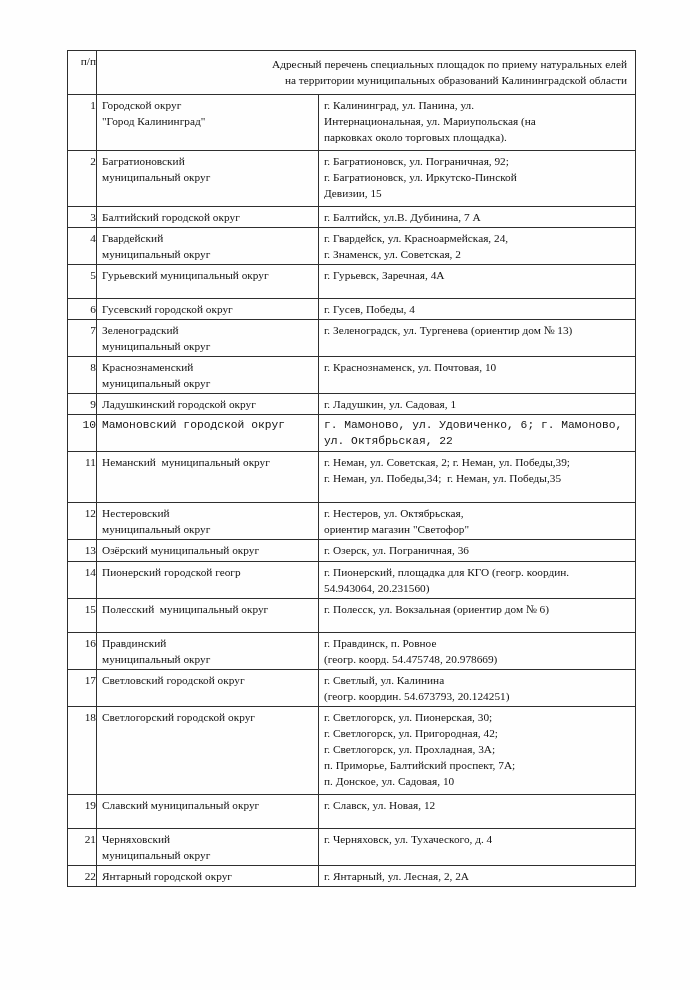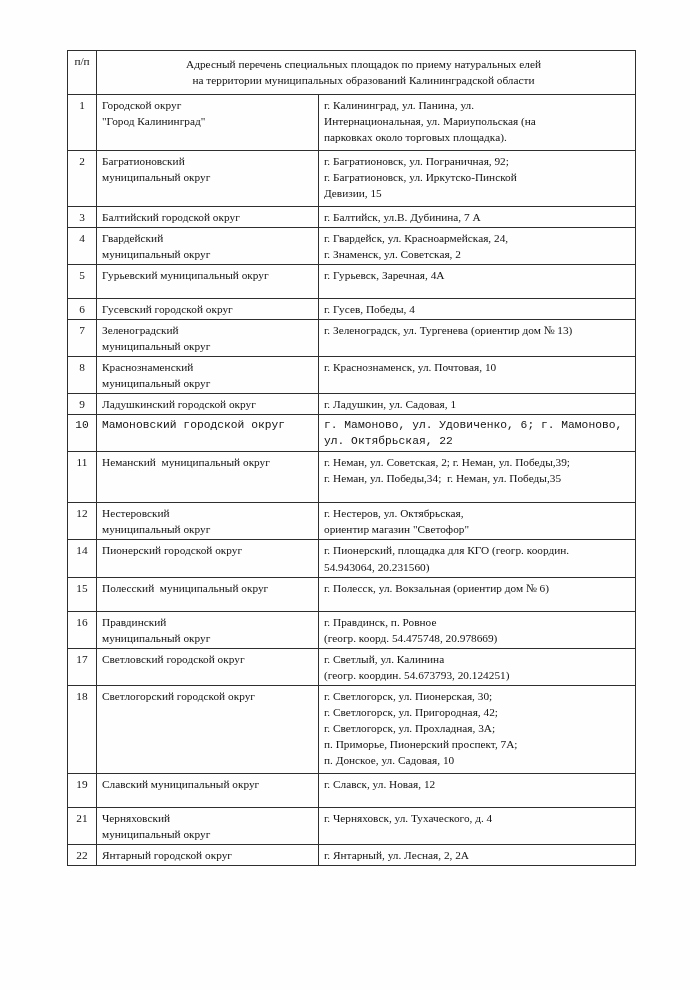--- a/index.html
+++ b/index.html
@@ -40,27 +40,27 @@
     padding: 2px 4px 2px 5px;
     background: transparent;
   }
 
   
   col.c-num   { width: 29px; }
   col.c-name  { width: 222px; }
   col.c-addr  { width: 317px; }
 
   td.num {
-    text-align: center;
+    text-align: right;
     padding-left: 0;
     padding-right: 0;
   }
 
   td.header-cell {
-    text-align: center;
+    text-align: right;
     padding: 5px 8px 6px 3px;
   }
   td.header-cell .hl {
     display: block;
   }
 
   td.name .line,
   td.addr .line {
     display: block;
     white-space: pre-wrap;
@@ -202,24 +202,33 @@
           <td class="num">12</td>
           <td class="name">
             <span class="line">Нестеровский</span>
             <span class="line">муниципальный округ</span>
           </td>
           <td class="addr">
             <span class="line">г. Нестеров, ул. Октябрьская,</span>
             <span class="line">ориентир магазин "Светофор"</span>
           </td>
         </tr>
+        <tr class="r" style="height: 17px;">
+          <td class="num">13</td>
+          <td class="name">
+            <span class="line">Озёрский муниципальный округ</span>
+          </td>
+          <td class="addr">
+            <span class="line">г. Озерск, ул. Пограничная, 36</span>
+          </td>
+        </tr>
         <tr class="r" style="height: 34px;">
           <td class="num">14</td>
           <td class="name">
-            <span class="line">Пионерский городской округ</span>
+            <span class="line">Пионерский городской геогр</span>
           </td>
           <td class="addr">
             <span class="line">г. Пионерский, площадка для КГО (геогр. координ.</span>
             <span class="line">54.943064, 20.231560)</span>
           </td>
         </tr>
         <tr class="r" style="height: 34px;">
           <td class="num">15</td>
           <td class="name">
             <span class="line">Полесский  муниципальный округ</span>
@@ -251,21 +260,21 @@
         </tr>
         <tr class="r" style="height: 88px;">
           <td class="num">18</td>
           <td class="name">
             <span class="line">Светлогорский городской округ</span>
           </td>
           <td class="addr">
             <span class="line">г. Светлогорск, ул. Пионерская, 30;</span>
             <span class="line">г. Светлогорск, ул. Пригородная, 42;</span>
             <span class="line">г. Светлогорск, ул. Прохладная, 3А;</span>
-            <span class="line">п. Приморье, Пионерский проспект, 7А;</span>
+            <span class="line">п. Приморье, Балтийский проспект, 7А;</span>
             <span class="line">п. Донское, ул. Садовая, 10</span>
           </td>
         </tr>
         <tr class="r" style="height: 34px; margin-top: 9px;">
           <td class="num">19</td>
           <td class="name">
             <span class="line">Славский муниципальный округ</span>
           </td>
           <td class="addr">
             <span class="line">г. Славск, ул. Новая, 12</span>

